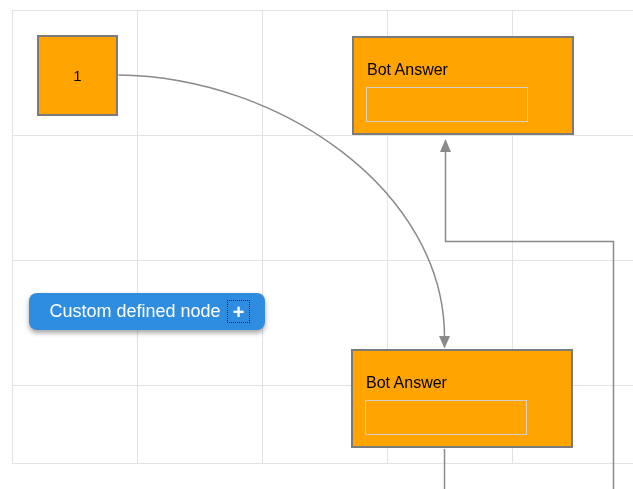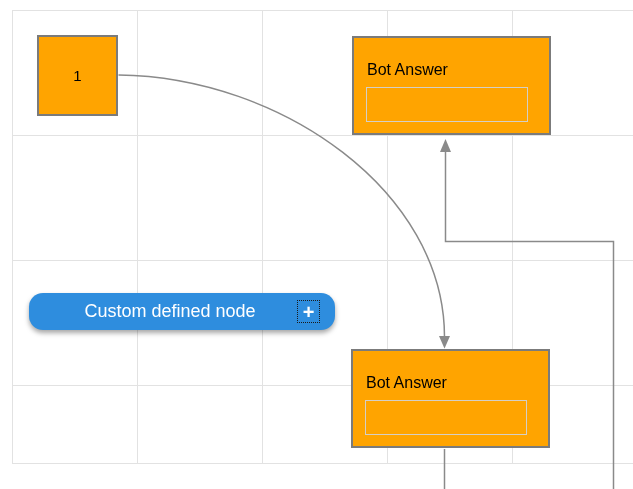--- a/index.html
+++ b/index.html
@@ -26,39 +26,39 @@
     position:absolute;
     background:var(--node-fill);
     border:2px solid var(--node-border);
   }
   .node-square{
     left:37px;top:35px;width:81px;height:81px;
     display:flex;align-items:center;justify-content:center;
     font-size:15px;color:var(--title-text);
   }
   .node-bot{
-    width:199px;height:99px;
+    width:222px;height:99px;
   }
   .node-bot-top{left:352px;top:36px;}
   .node-bot-bottom{left:351px;top:349px;}
   .node-bot .bot-title{
     position:absolute;left:13px;top:23px;
     font-size:16px;color:var(--title-text);
     white-space:nowrap;
   }
   .node-bot .bot-inner{
     position:absolute;left:12px;top:49px;
     width:162px;height:35px;
     border:1px solid rgba(210,210,210,0.95);
     background:transparent;
   }
   .node-custom{
-    position:absolute;left:29px;top:293px;width:306px;height:37px;
+    position:absolute;left:29px;top:293px;width:236px;height:37px;
     background:var(--custom-node-fill);
-    border-radius:14px;
+    border-radius:8px;
     box-shadow:0 3px 5px rgba(0,0,0,0.35);
     display:flex;align-items:center;
     color:var(--custom-node-text);
   }
   .node-custom .custom-label{
     flex:1;text-align:center;
     font-size:18px;
     padding-left:14px;
     white-space:nowrap;
   }

